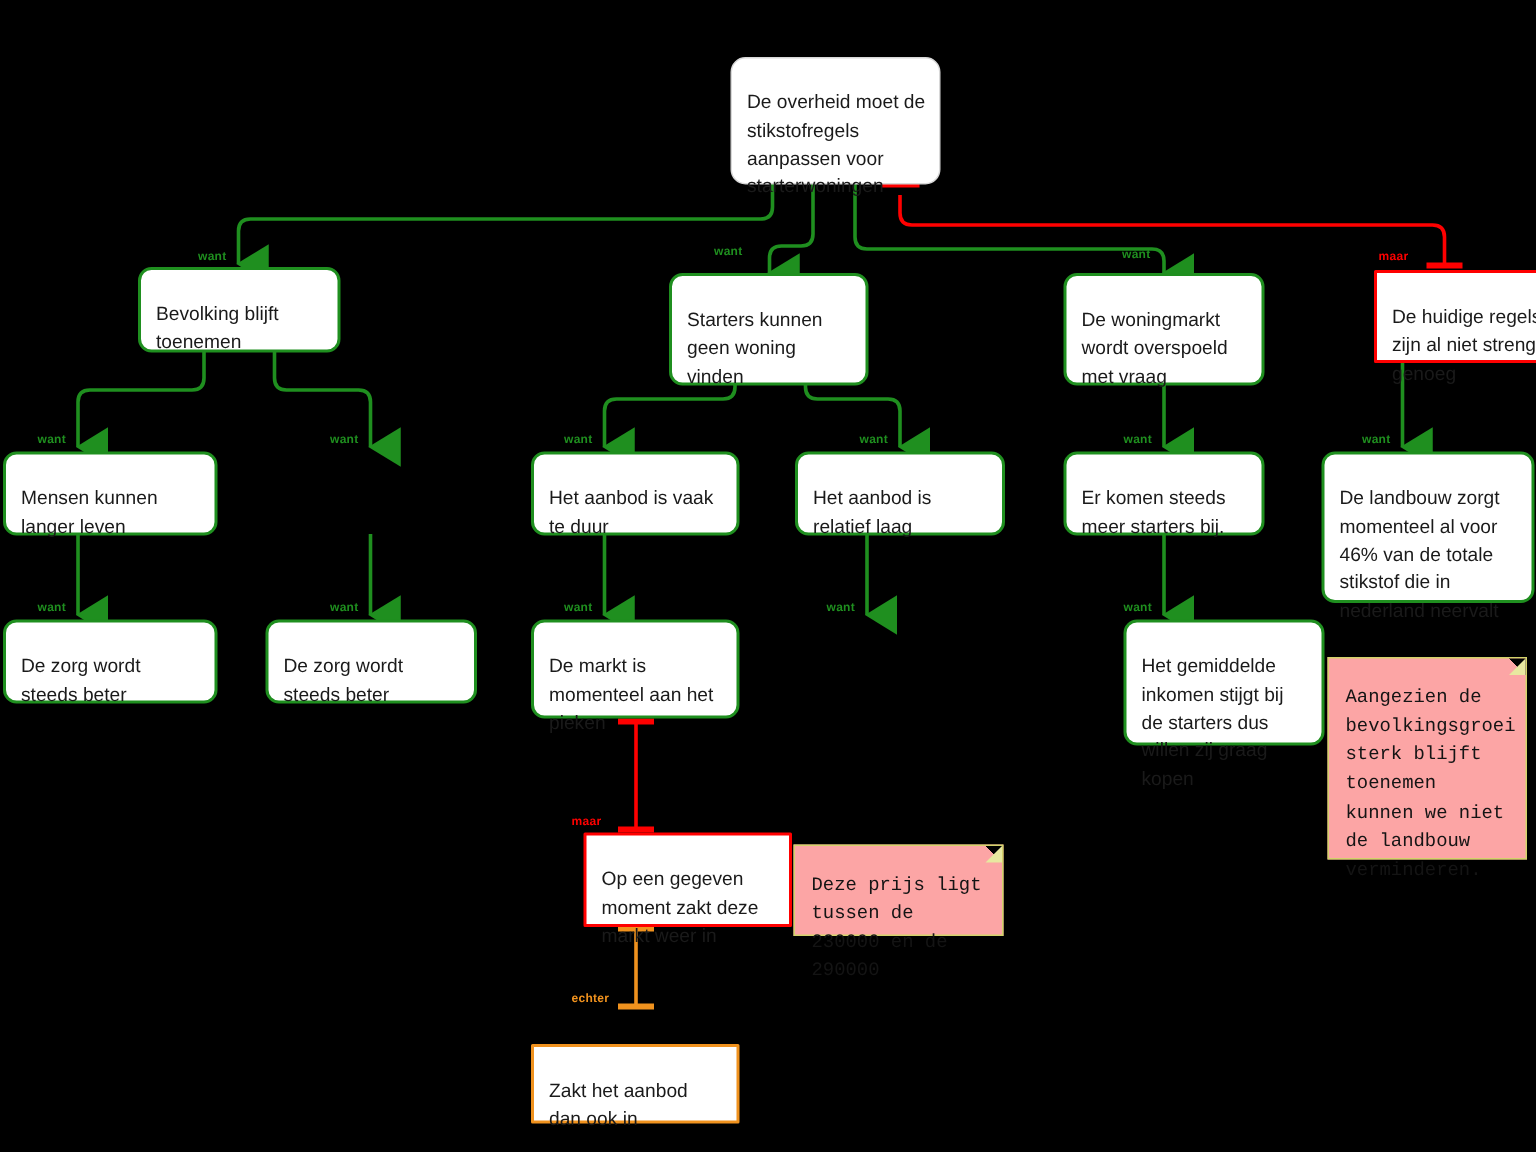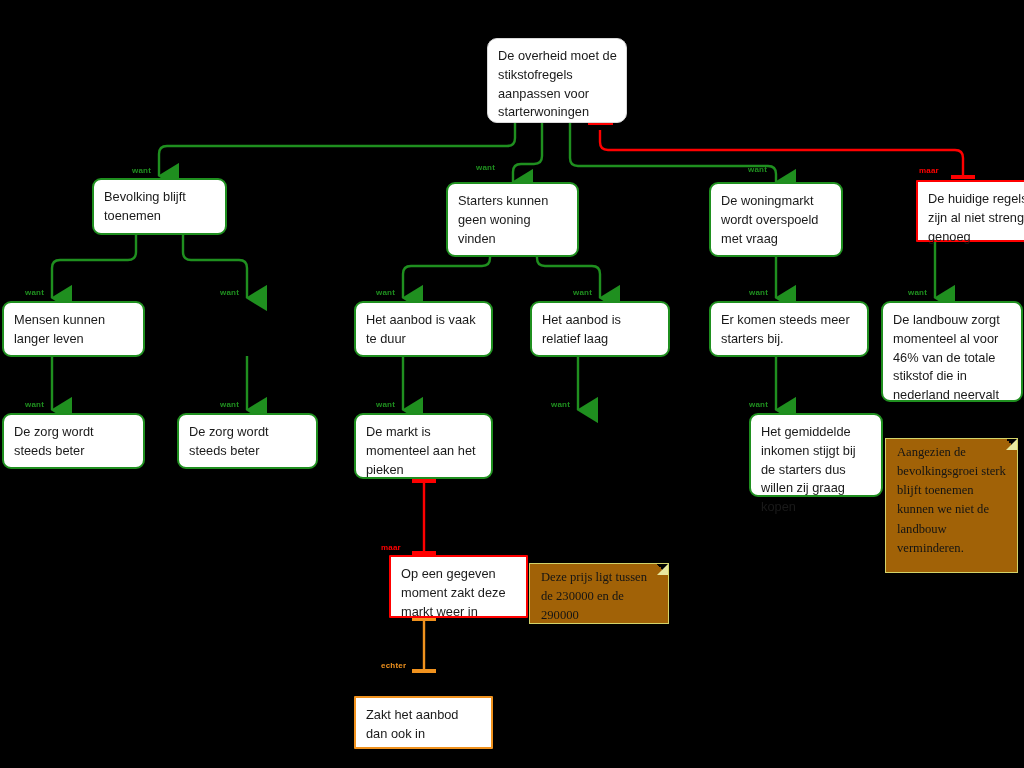--- a/index.html
+++ b/index.html
@@ -10,33 +10,33 @@
   #wires{position:absolute;left:0;top:0;width:1024px;height:768px;}
 
   .relabel{position:absolute;font-size:8px;font-weight:bold;letter-spacing:.2px;
            font-family:"Liberation Sans",sans-serif;white-space:nowrap;}
   .relabel.support{color:#1f8f1f;}
   .relabel.attack{color:#ff0000;}
   .relabel.however{color:#f0921e;}
 
   
   .node{position:absolute;box-sizing:border-box;background:#ffffff;
-        border-radius:9px;padding:8px 9px 9px 10px;
+        border-radius:9px;padding:20px 9px 9px 10px;
         font-size:12.8px;line-height:1.47;color:#1a1a1a;
         font-family:"Liberation Sans",sans-serif;}
   .node.support{border:2px solid #1f8f1f;}
   .node.attack{border:2px solid #ff0000;border-radius:1px;margin-left:35px;}
   .node.however{border:2px solid #f0921e;border-radius:1px;}
   .node.root{border:1px solid #d8d8d8;border-radius:10px;}
 
   
-  .note{position:absolute;box-sizing:border-box;background:#a16207;
-        border:1px solid #d3d36a;padding:4px 10px 8px 11px;
+  .note{position:absolute;box-sizing:border-box;background:#fca5a5;
+        border:1px solid #d3d36a;padding:17px 10px 8px 11px;
         font-size:12.6px;line-height:1.52;color:#141414;
-        font-family:Liberation Serif, serif;}
+        font-family:Liberation Mono, monospace;}
   .note .fold{position:absolute;top:0;right:0;width:11px;height:11px;
         background:linear-gradient(225deg,#000 0 50%,transparent 50% 100%);}
   .note .fold:after{content:"";position:absolute;left:0;top:0;
         width:0;height:0;border-left:11px solid transparent;border-bottom:11px solid #e8e8a0;}
 </style>
 </head>
 <body>
 
 <div id="stage">
 
@@ -108,21 +108,21 @@
   <div class="node root" style="left:487px;top:38px;width:140px;height:85px;">De overheid moet de stikstofregels aanpassen voor starterwoningen</div>
 
   <div class="node support" style="left:92px;top:178px;width:135px;height:57px;">Bevolking blijft toenemen</div>
   <div class="node support" style="left:446px;top:182px;width:133px;height:75px;">Starters kunnen geen woning vinden</div>
   <div class="node support" style="left:709px;top:182px;width:134px;height:75px;">De woningmarkt wordt overspoeld met vraag</div>
   <div class="node attack" style="left:881px;top:180px;width:142px;height:62px;">De huidige regels zijn al niet streng genoeg</div>
 
   <div class="node support" style="left:2px;top:301px;width:143px;height:56px;">Mensen kunnen langer leven</div>
   <div class="node support" style="left:354px;top:301px;width:139px;height:56px;">Het aanbod is vaak te duur</div>
   <div class="node support" style="left:530px;top:301px;width:140px;height:56px;">Het aanbod is relatief laag</div>
-  <div class="node support" style="left:709px;top:301px;width:160px;height:56px;">Er komen steeds meer starters bij.</div>
+  <div class="node support" style="left:709px;top:301px;width:134px;height:56px;">Er komen steeds meer starters bij.</div>
   <div class="node support" style="left:881px;top:301px;width:142px;height:101px;">De landbouw zorgt momenteel al voor 46% van de totale stikstof die in nederland neervalt</div>
 
   <div class="node support" style="left:2px;top:413px;width:143px;height:56px;">De zorg wordt steeds beter</div>
   <div class="node support" style="left:177px;top:413px;width:141px;height:56px;">De zorg wordt steeds beter</div>
   <div class="node support" style="left:354px;top:413px;width:139px;height:66px;">De markt is momenteel aan het pieken</div>
   <div class="node support" style="left:749px;top:413px;width:134px;height:84px;">Het gemiddelde inkomen stijgt bij de starters dus willen zij graag kopen</div>
 
   <div class="node attack" style="left:354px;top:555px;width:139px;height:63px;">Op een gegeven moment zakt deze markt weer in</div>
   <div class="node however" style="left:354px;top:696px;width:139px;height:53px;">Zakt het aanbod dan ook in</div>
 

